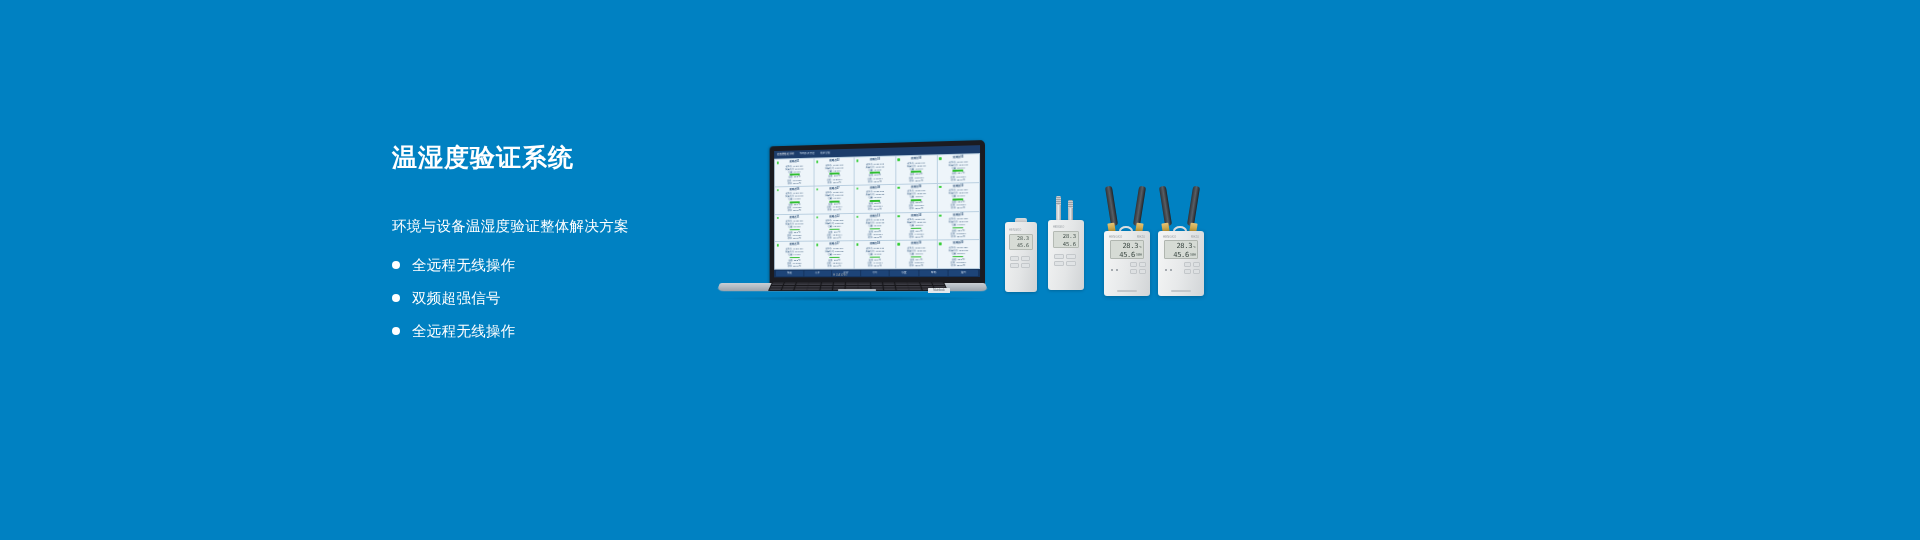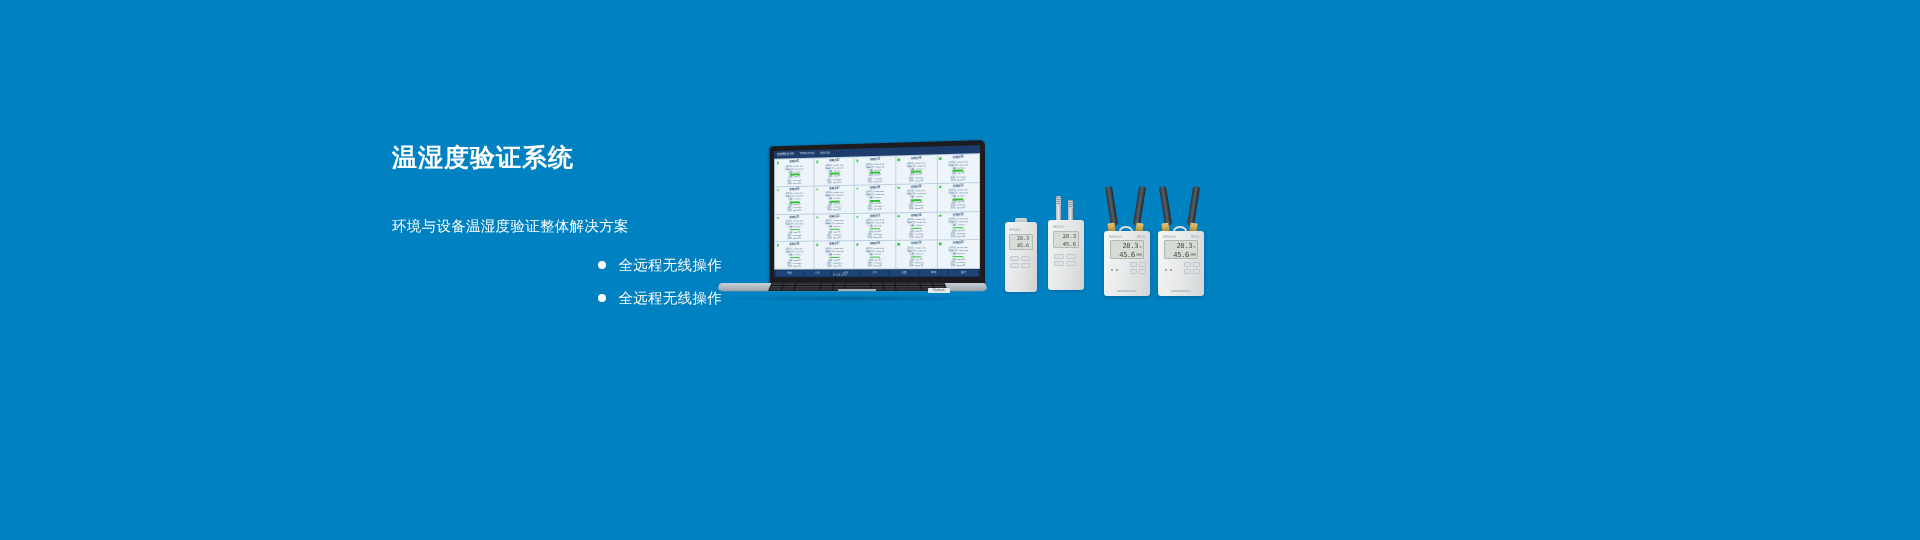--- a/index.html
+++ b/index.html
@@ -37,21 +37,20 @@
     line-height: 1.3;
     margin-bottom: 20px;
     white-space: nowrap;
     margin-top: 45px;
   }
   .feature-item {
     display: flex;
     align-items: center;
     margin-bottom: 14px;
     white-space: nowrap;
-    justify-content: flex-end;
   }
   .feature-dot {
     width: 8px; height: 8px;
     border-radius: 50%;
     background: #ffffff;
     margin-right: 12px;
     flex: none;
   }
   .feature-label {
     font-size: 14.5px;
@@ -429,20 +428,24 @@
   <div id="text-block">
     <div id="page-title">温湿度验证系统</div>
     <div id="subtitle">环境与设备温湿度验证整体解决方案</div>
     <div id="feature-list">
       <div class="feature-item">
         <span class="feature-dot"></span>
         <span class="feature-label">全远程无线操作</span>
       </div>
       <div class="feature-item">
         <span class="feature-dot"></span>
+        <span class="feature-label">双频超强信号</span>
+      </div>
+      <div class="feature-item">
+        <span class="feature-dot"></span>
         <span class="feature-label">全远程无线操作</span>
       </div>
     </div>
   </div>
 
   <div id="laptop">
     <div id="laptop-lid">
       <div id="laptop-screen">
         <div id="screen-header">
           <span class="screen-header-item active">温湿度验证系统</span>

